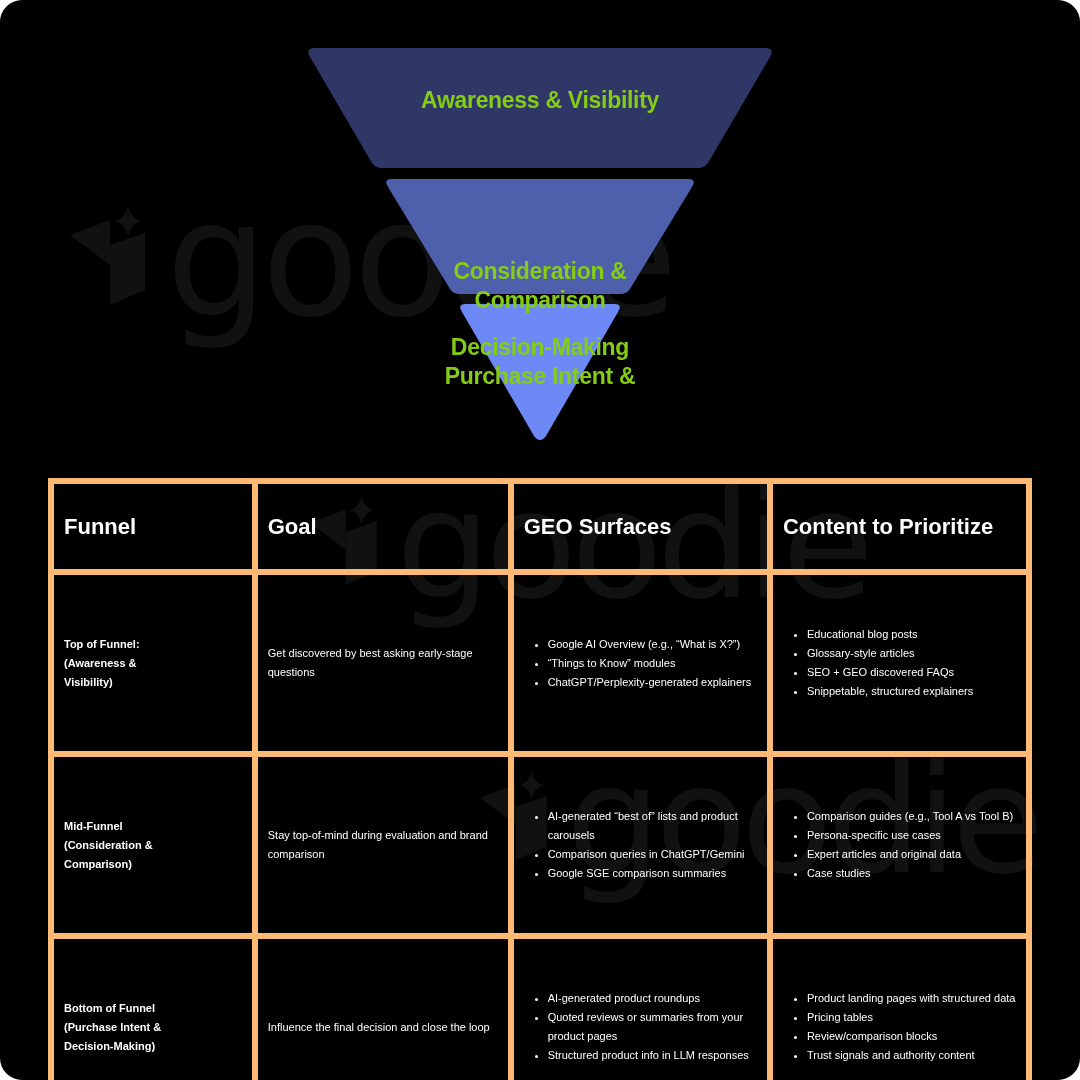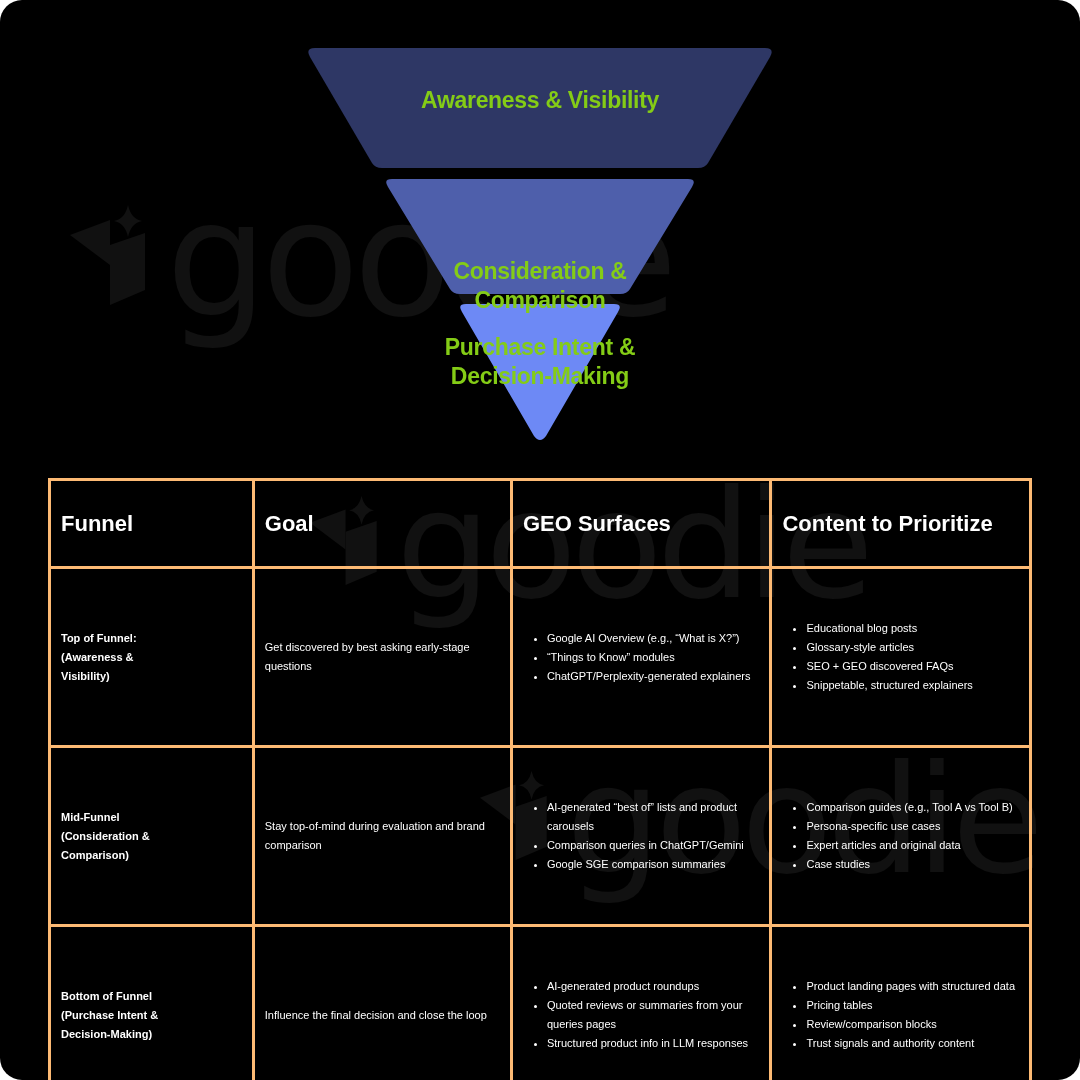--- a/index.html
+++ b/index.html
@@ -44,21 +44,21 @@
     .fl1 { left: 340px; top: 86px; width: 400px; }
     .fl2 { left: 380px; top: 224px; width: 320px; margin-top: 33px; }
     .fl3 { left: 380px; top: 333px; width: 320px; }
 
     table.geo {
       position: absolute; left: 48px; top: 478px;
       width: 984px; border-collapse: collapse; z-index: 2;
       color: #ffffff;
     }
     table.geo th, table.geo td {
-      border: 3px solid #fdba74;
+      border: 6px solid #fdba74;
       vertical-align: middle;
       padding: 8px 10px;
       text-align: left;
       margin-top: 29px;
     }
     table.geo th {
       height: 69px; font-size: 22px; font-weight: 700; line-height: 28px;
     }
     table.geo td { height: 160px; font-size: 11px; line-height: 19px; }
     .c1 { width: 183px; }
@@ -106,22 +106,22 @@
       <path d="M466 304 L614 304 Q623 304 618 312 L546 436 Q540 444 534 436 L462 312 Q457 304 466 304 Z" fill="#6d89f5"></path>
     </svg>
     <div class="flabel fl1">
       <span>Awareness &amp; Visibility</span>
     </div>
     <div class="flabel fl2">
       <div>Consideration &amp;</div>
       <div>Comparison</div>
     </div>
     <div class="flabel fl3">
+      <div>Decision-Making</div>
       <div>Purchase Intent &amp;</div>
-      <div>Decision-Making</div>
     </div>
   </div>
 
   <table class="geo">
     <thead>
       <tr>
         <th class="c1">Funnel</th>
         <th class="c2">Goal</th>
         <th class="c3">GEO Surfaces</th>
         <th class="c4">
@@ -182,21 +182,21 @@
       <tr>
         <td class="stage">
           <div>Bottom of Funnel</div>
           <div>(Purchase Intent &amp;</div>
           <div>Decision-Making)</div>
         </td>
         <td> Influence the final decision and close the loop</td>
         <td>
           <ul>
             <li>AI-generated product roundups</li>
-            <li>Quoted reviews or summaries from your queries pages</li>
+            <li>Quoted reviews or summaries from your product pages</li>
             <li>Structured product info in LLM responses</li>
           </ul>
         </td>
         <td>
           <ul>
             <li>Product landing pages with structured data</li>
             <li>Pricing tables</li>
             <li>Review/comparison blocks</li>
             <li>Trust signals and authority content</li>
           </ul>

